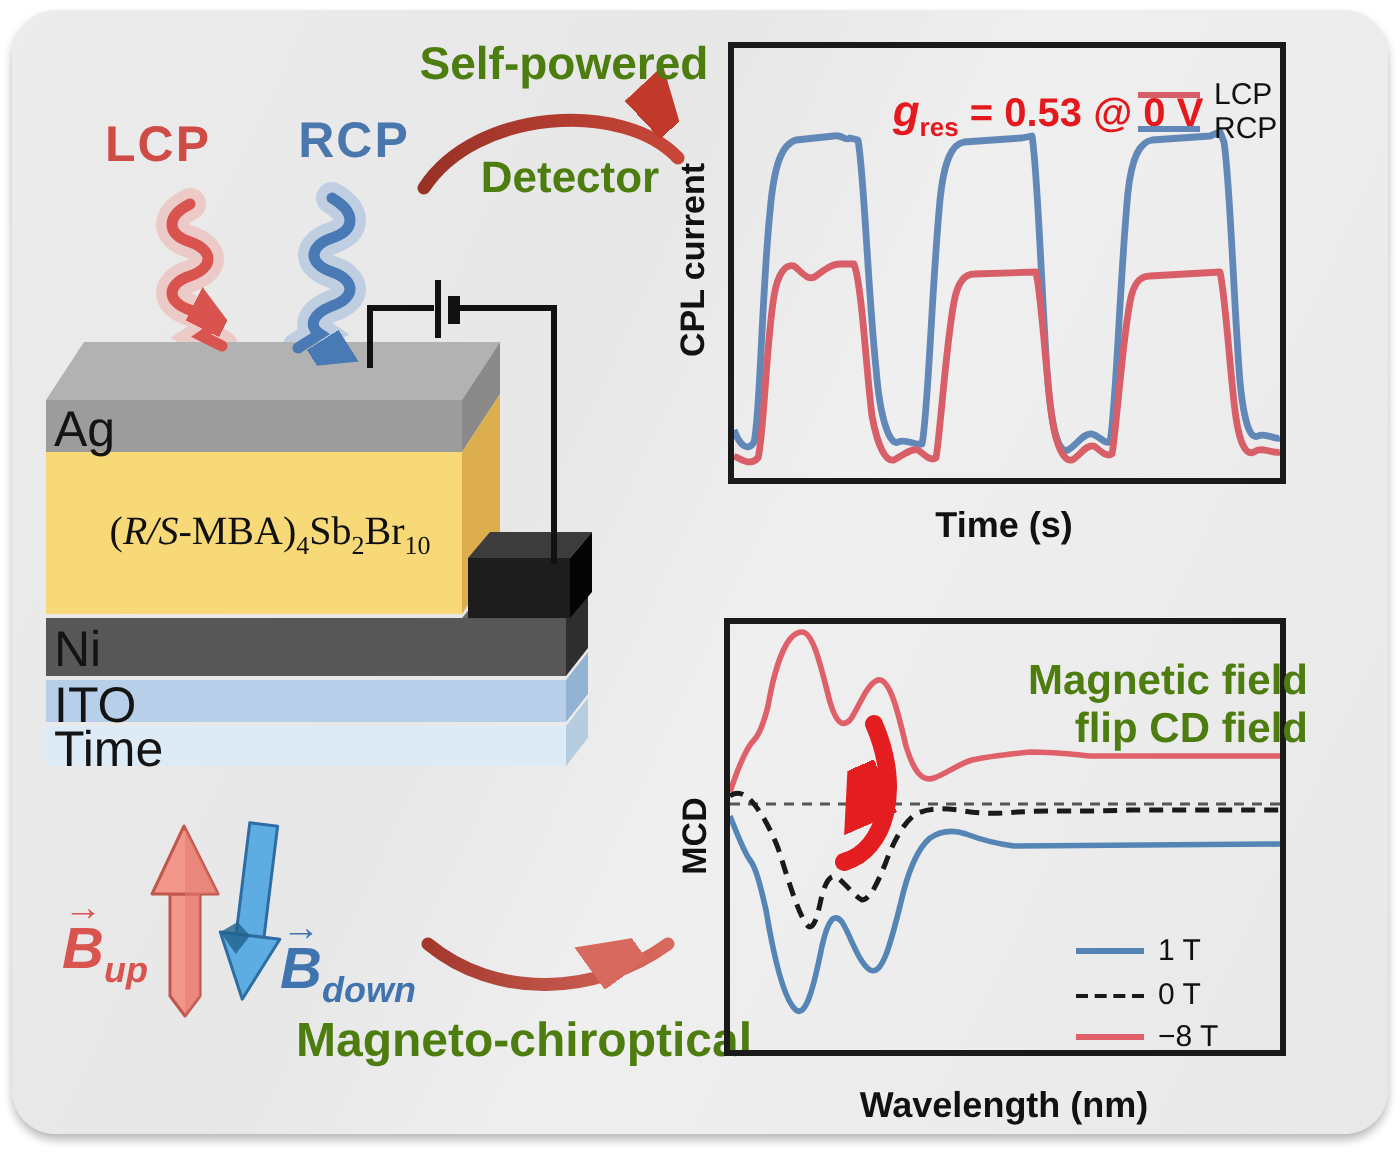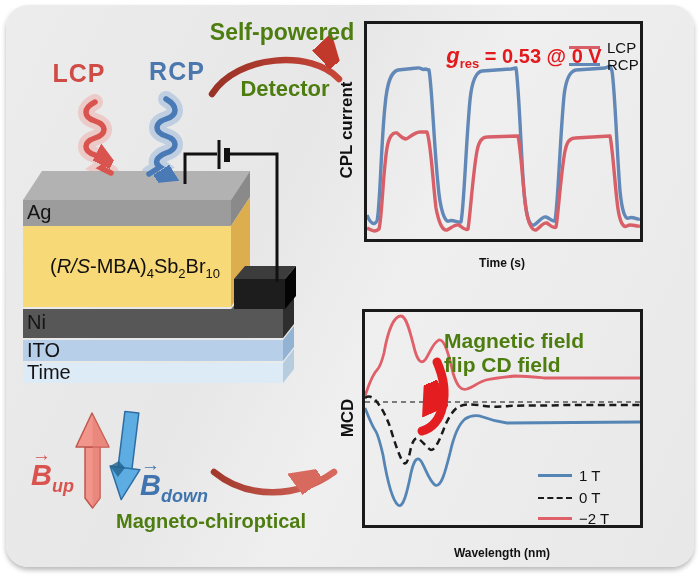--- a/index.html
+++ b/index.html
@@ -10,43 +10,43 @@
         box-shadow:0 3px 5px rgba(0,0,0,0.28);}
   .abs{position:absolute;}
   .centered{transform:translate(-50%,-50%);white-space:nowrap;}
   svg{display:block;}
   
   .lcp{font-size:25px;font-weight:700;color:#cf4b46;letter-spacing:1px;}
   .rcp{font-size:25px;font-weight:700;color:#4a77ad;letter-spacing:1px;}
   .redbold{color:#4d7c0f;font-weight:700;}
   .sp{font-size:23px;}
   .det{font-size:22px;}
-  .layerlbl{font-size:20px;color:#141414;}
-  .formula{width:224px;text-align:center;font-size:20px;color:#101010;}
+  .layerlbl{font-size:25px;color:#141414;}
+  .formula{width:224px;text-align:center;font-size:20px;color:#101010;font-family:Liberation Serif, serif;}
   .formula i{font-style:italic;}
   .formula sub{font-size:13px;}
   .blabel{font-style:italic;font-weight:700;font-size:29px;}
   .blabel .vecarrow{position:absolute;left:1px;top:-15px;font-size:19px;font-style:normal;font-weight:700;}
   .blabel sub{font-size:18px;}
-  .magneto{font-size:20px;text-align:left;width:260px;}
+  .magneto{font-size:24px;text-align:right;width:260px;}
   .ylabel{font-weight:700;font-size:17px;color:#111;transform:translate(-50%,-50%) rotate(-90deg);white-space:nowrap;}
-  .xlabel{font-weight:700;font-size:12px;color:#111;}
+  .xlabel{font-weight:700;font-size:18px;color:#111;}
   .gres{font-size:20px;font-weight:700;color:#e3191d;white-space:nowrap;}
   .gres i{font-size:22px;}
   .gres sub{font-size:13px;}
   .frame{position:absolute;border:3px solid #1a1a1a;background:transparent;}
   .legend-row{position:absolute;display:flex;align-items:center;gap:7px;}
   .legend-row .lbl{font-size:15px;color:#111;white-space:nowrap;}
   .line-sample{display:inline-block;width:31px;height:0;border-top:3px solid #000;}
   .sw-lcp{border-color:#d85f68;}
   .sw-rcp{border-color:#6288b8;}
   .sw-1t{border-color:#5585b5;width:34px;}
   .sw-0t{border-top:2px dashed #1a1a1a;width:34px;}
   .sw-m1t{border-color:#e0606a;width:34px;}
-  .mftext{font-size:21px;text-align:left;width:210px;line-height:24px;}
+  .mftext{font-size:21px;text-align:right;width:210px;line-height:24px;}
 </style>
 </head>
 <body>
 
 <div class="canvas">
   <div class="card"></div>
 
   <svg class="abs" style="left:0;top:0;" width="700" height="576" viewBox="0 0 700 576">
     <defs>
       <linearGradient id="gradSP" x1="0" y1="0" x2="1" y2="0">
@@ -193,15 +193,15 @@
   <div class="legend-row" style="left:538px;top:467px;">
     <span class="line-sample sw-1t"></span>
     <span class="lbl">1 T</span>
   </div>
   <div class="legend-row" style="left:538px;top:489px;">
     <span class="line-sample sw-0t"></span>
     <span class="lbl">0 T</span>
   </div>
   <div class="legend-row" style="left:538px;top:510px;">
     <span class="line-sample sw-m1t"></span>
-    <span class="lbl">−2 T</span>
+    <span class="lbl">−8 T</span>
   </div>
 </div>
 
 </body></html>

